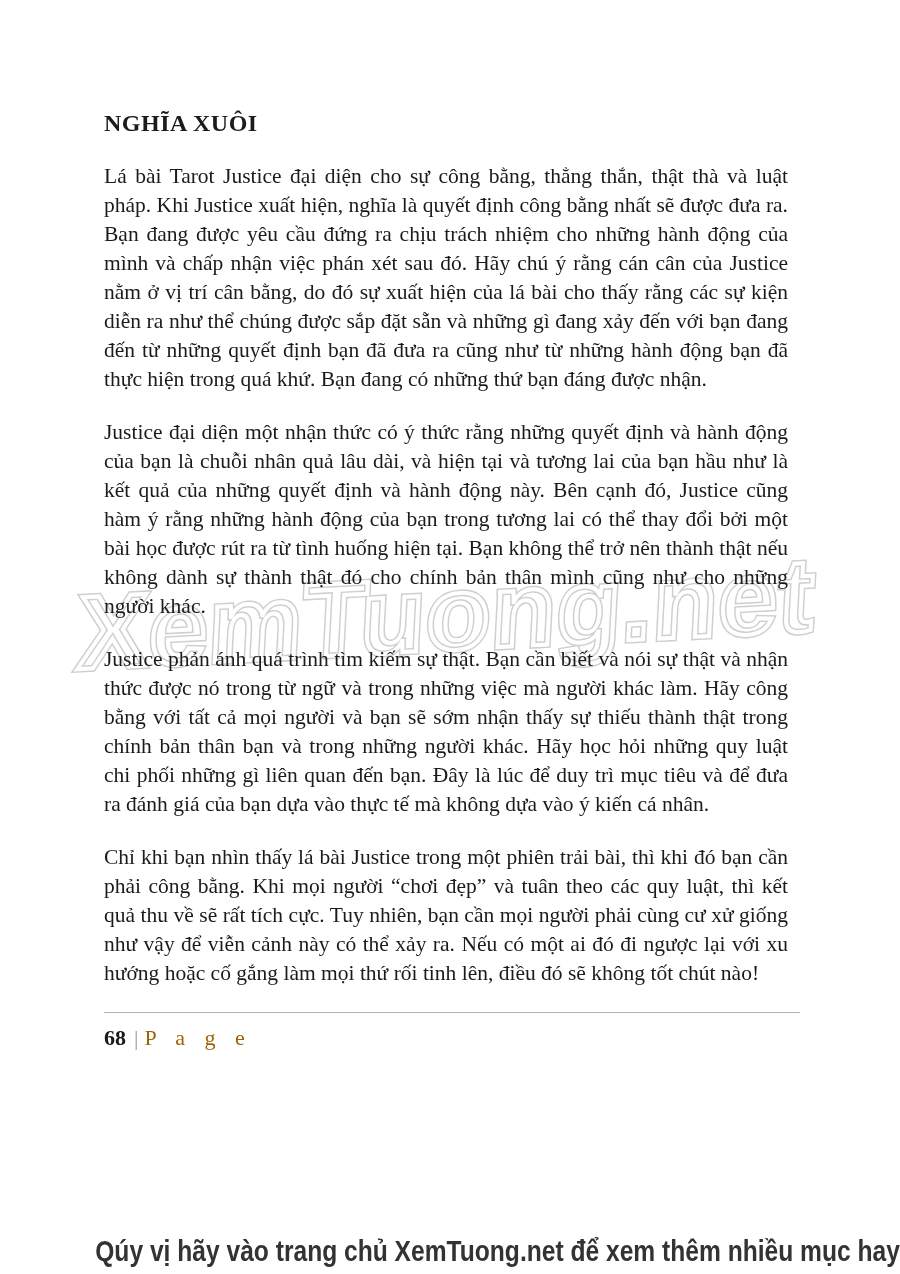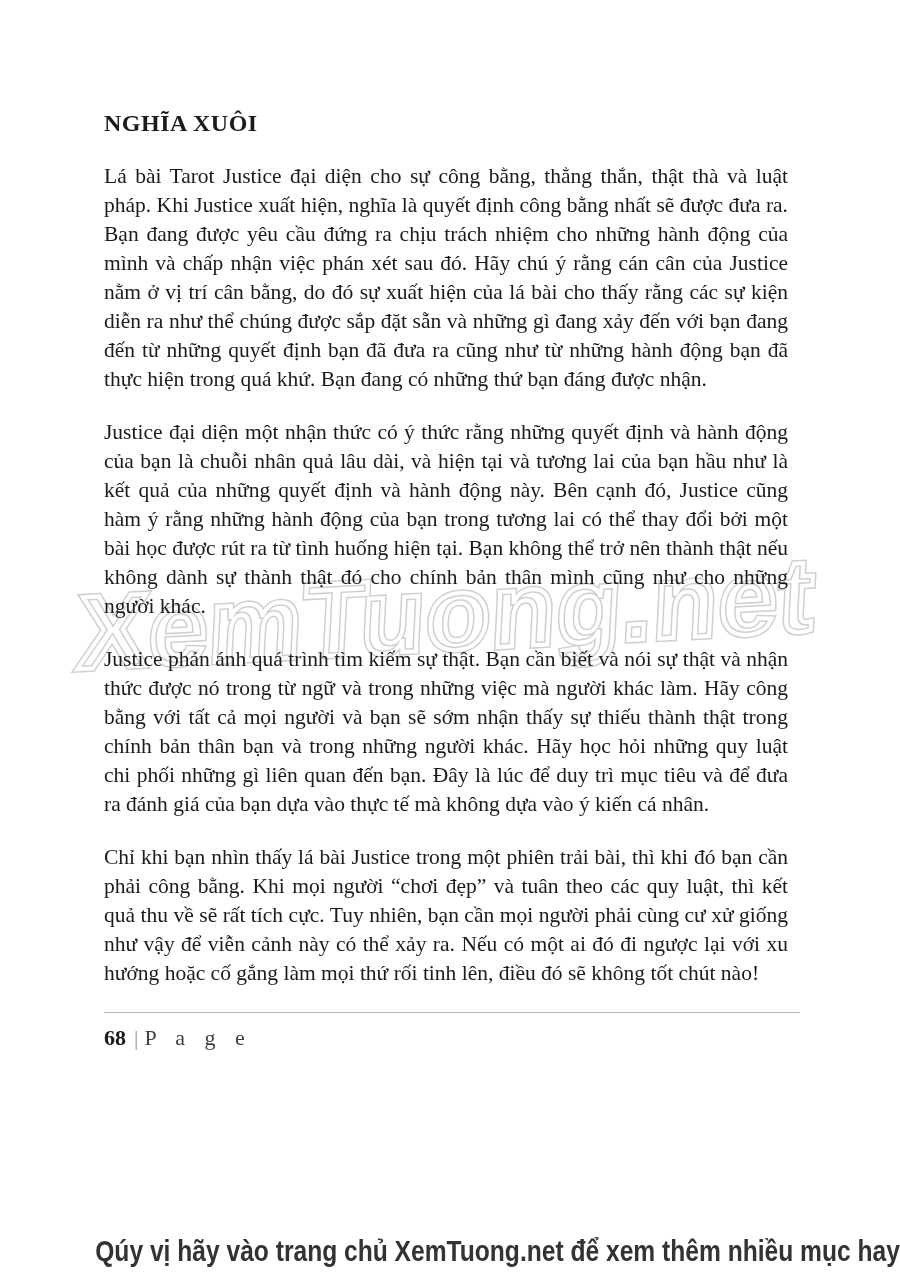--- a/index.html
+++ b/index.html
@@ -69,21 +69,21 @@
     margin: 14px 0 0 0;
     width: 100%;
   }
   .footer {
     margin-top: 12px;
     font-size: 22px;
     line-height: 26px;
   }
   .footer .pagenum { font-weight: bold; color: #1b1b1b; }
   .footer .pipe { color: #9a9a9a; margin: 0 6px 0 8px; }
-  .footer .pagelabel { color: #404040; letter-spacing: 7px; }
+  .footer .pagelabel { color: #a16207; letter-spacing: 7px; }
 
   
   .banner {
     position: absolute;
     left: 0;
     right: 0;
     bottom: 2px;
     text-align: center;
     z-index: 2;
   }

